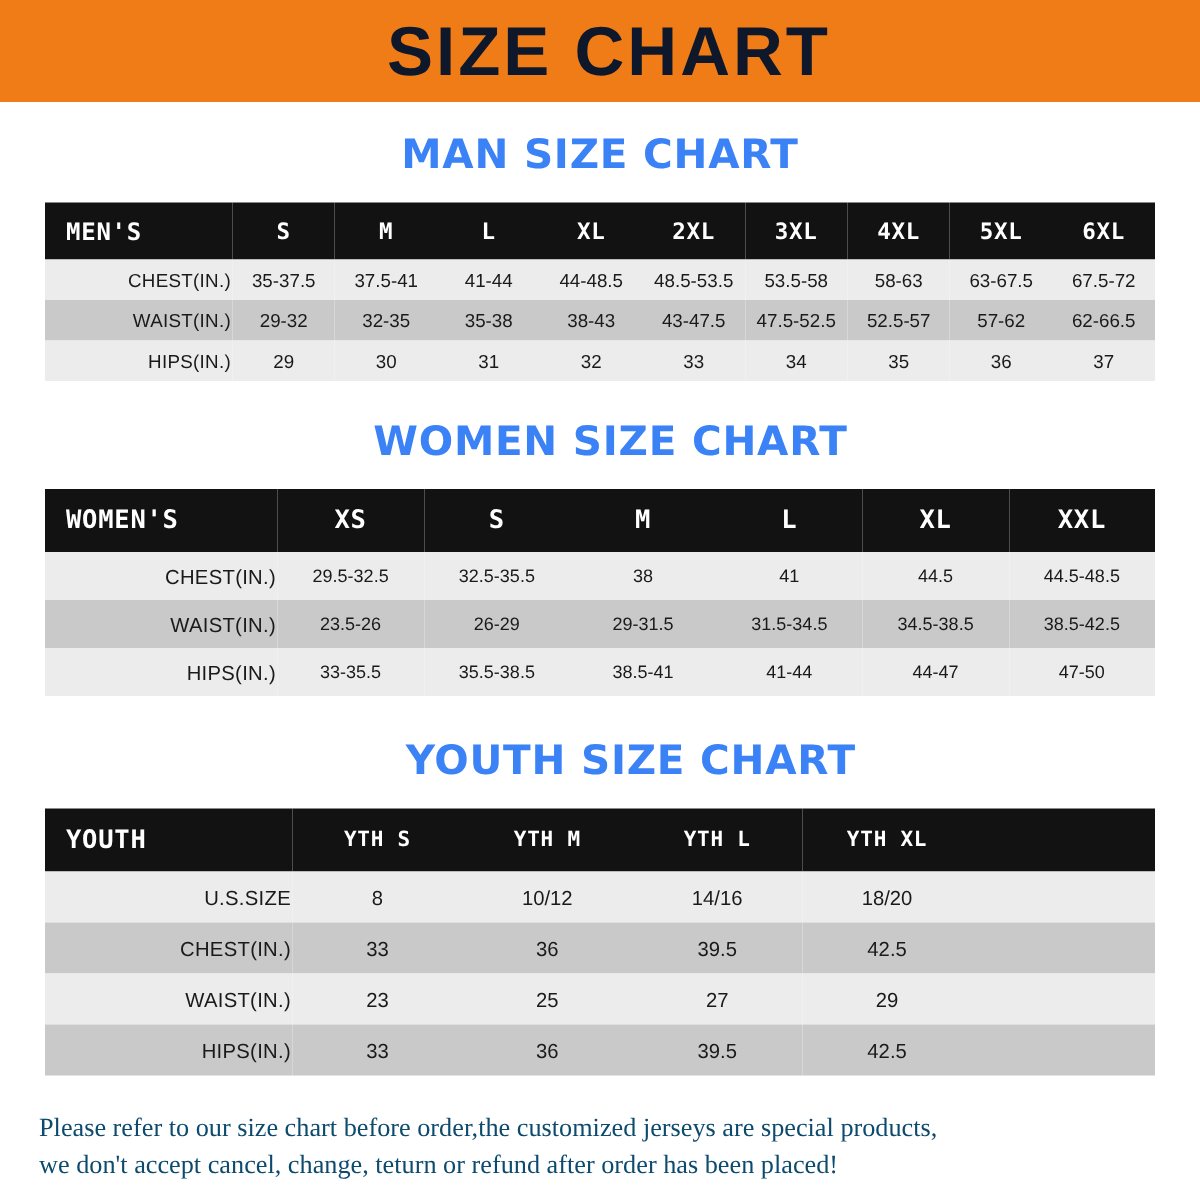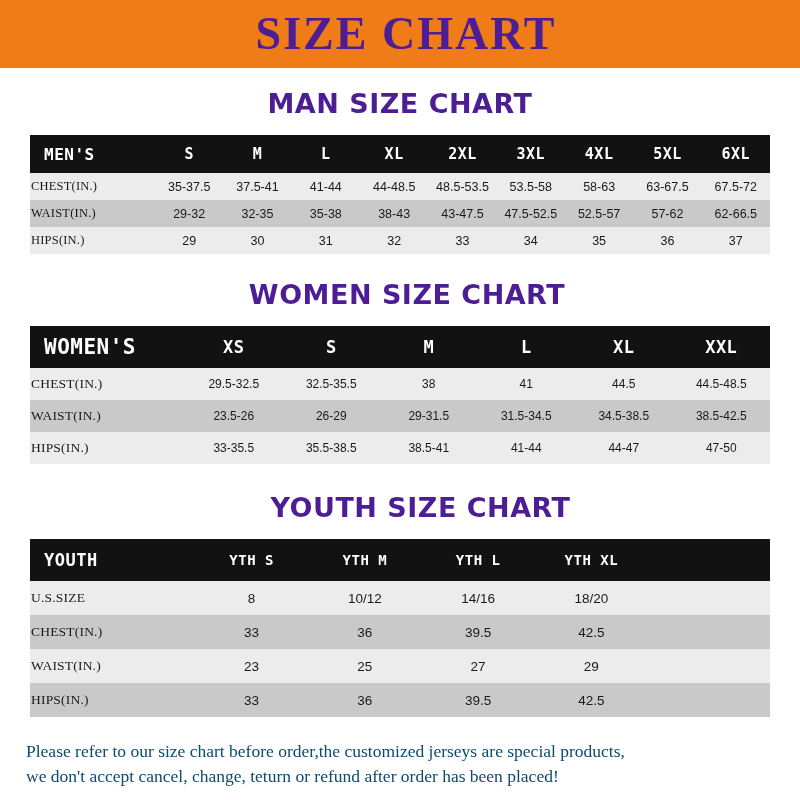--- a/index.html
+++ b/index.html
@@ -22,37 +22,37 @@
   }
   
   .header-band {
     height: 68px;
     background: #f07c17;
     display: flex;
     align-items: center;
     justify-content: center;
   }
   .header-title {
-    font-family: Liberation Serif, serif;
+    font-family: Liberation Sans, sans-serif;
     font-weight: bold;
     font-size: 46px;
     letter-spacing: 2px;
-    color: #4c1d95;
+    color: #0f172a;
     line-height: 1;
     text-align: center;
     margin-left: 12px;
   }
   
   .section-title {
     text-align: center;
     font-family: "DejaVu Sans", sans-serif;
     font-weight: bold;
     font-size: 27px;
     letter-spacing: 0.5px;
-    color: #4c1d95;
+    color: #3b82f6;
   }
   #man-title { margin-top: 20px; margin-bottom: 16px; }
   #women-title { margin-top: 25px; margin-bottom: 16px; margin-left: 14px; }
   #youth-title { margin-top: 28px; margin-bottom: 16px; padding-left: 41px; }
 
   
   .table-wrap {
     margin: 16px 30px;
     border-radius: 11px;
   }
@@ -76,31 +76,31 @@
     font-size: 16px;
   }
   table.size-table tbody td {
     height: 25px;
     text-align: center;
     font-size: 12.5px;
     color: #1a1a1a;
     font-family: "Liberation Sans", sans-serif;
   }
   table.size-table tbody td.first-col {
-    font-family: Liberation Serif, serif;
+    font-family: Liberation Sans, sans-serif;
     font-size: 12.5px;
     letter-spacing: 0.2px;
-    text-align: left;
+    text-align: right;
   }
   table.size-table tbody tr.row-light td { background: #ececec; }
   table.size-table tbody tr.row-dark td { background: #c9c9c9; }
 
   
   #women-table thead th { height: 40px; font-size: 17px; }
-  #women-table thead th.first-col { font-size: 21px; }
+  #women-table thead th.first-col { font-size: 17px; }
   #women-table tbody td { height: 30px; font-size: 12px; }
   #women-table tbody td.first-col { font-size: 13.5px; }
 
   #youth-table thead th { height: 40px; font-size: 14px; }
   #youth-table thead th.first-col { font-size: 17px; }
   #youth-table tbody td { height: 32px; font-size: 13.5px; }
   #youth-table tbody td.first-col { font-size: 13.5px; }
 
   
   .footer-note {

